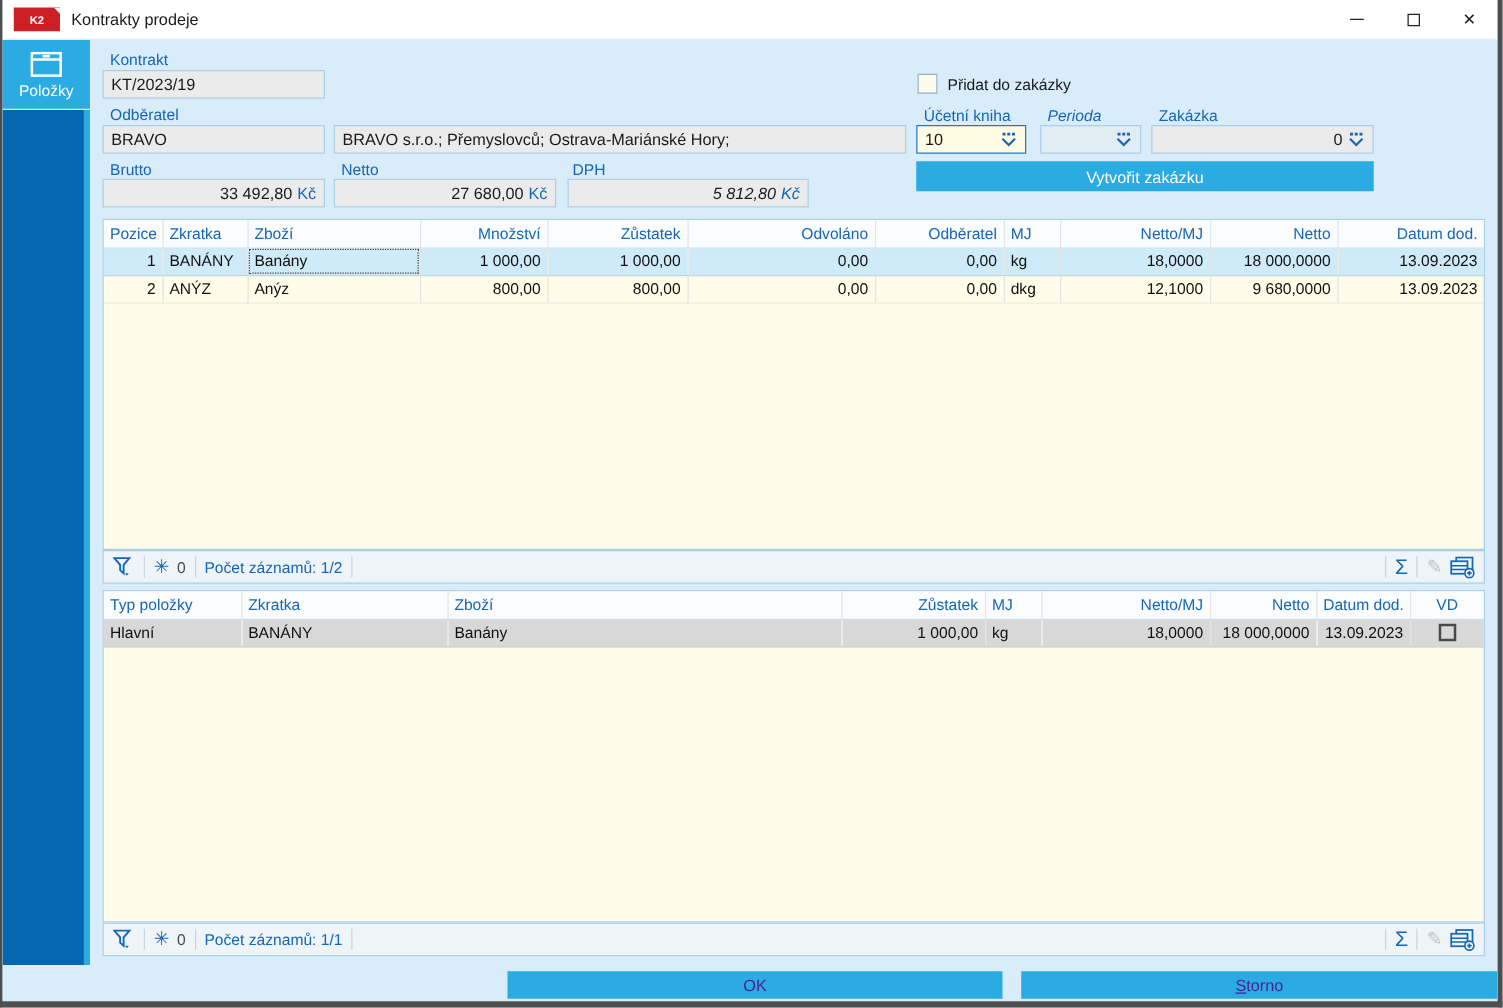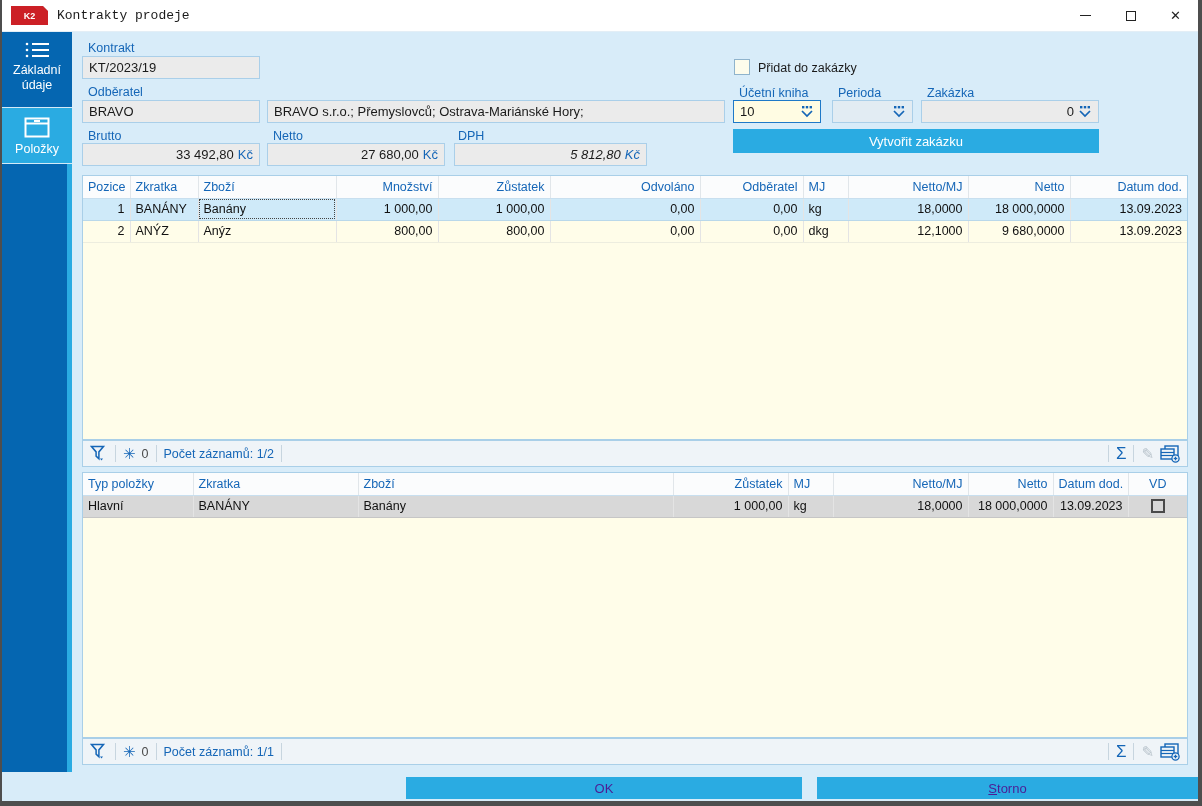--- a/index.html
+++ b/index.html
@@ -15,21 +15,21 @@
   
   .titlebar { position:absolute; left:0; top:0; width:100%; height:32px; background:#ffffff;
     display:flex; align-items:center; border-bottom:1px solid #e3eef6; }
   .app-icon { width:37px; height:19px; margin-left:9px; background:#cc2026; position:relative;
     display:flex; align-items:center; justify-content:center; }
   .app-icon span { color:#fff; font-size:9px; font-weight:bold; letter-spacing:0; }
   .app-icon::after { content:""; position:absolute; right:0; top:0; border-style:solid;
     border-width:0 5px 5px 0; border-color:transparent #ffffff transparent transparent; }
   .app-icon::before { content:""; position:absolute; right:0; top:0; border-style:solid;
     border-width:5px 0 0 5px; border-color:#7a1417 transparent transparent transparent; right:0px; }
-  .win-title { margin-left:9px; font-size:13px; color:#1a1a1a;font-family:Liberation Mono, monospace; }
+  .win-title { margin-left:9px; font-size:13px; color:#1a1a1a; }
   .win-controls { margin-left:auto; display:flex; height:100%; }
   .win-btn { width:45px; height:100%; display:flex; align-items:center; justify-content:center;
     color:#222; font-size:14px; cursor:default; }
   .glyph-min { display:block; width:11px; height:1px; background:#222; }
   .glyph-max { display:block; width:10px; height:10px; border:1px solid #222; }
   .glyph-close { font-size:13px; }
 
   
   .content { position:absolute; left:0; top:32px; width:1196px; height:769px; background:#d8ecf9; }
 
@@ -113,33 +113,20 @@
       <div class="win-btn">
           <span class="glyph-close">✕</span>
         </div>
     </div>
   </div>
 
   <div class="content">
 
     <div class="sidebar">
       <div class="accent-strip"></div>
-      <div class="sb-item sb-item-1">
-        <svg class="sb-icon" width="26" height="18" viewBox="0 0 26 18">
-          <g stroke="#ffffff" stroke-width="2" fill="#ffffff">
-            <circle cx="3" cy="3" r="1.3" stroke="none"></circle>
-              <line x1="8" y1="3" x2="25" y2="3"></line>
-            <circle cx="3" cy="9" r="1.3" stroke="none"></circle>
-              <line x1="8" y1="9" x2="25" y2="9"></line>
-            <circle cx="3" cy="15" r="1.3" stroke="none"></circle>
-              <line x1="8" y1="15" x2="25" y2="15"></line>
-          </g>
-        </svg>
-        <span class="sb-label">Základní údaje</span>
-      </div>
       <div class="sb-item sb-item-2">
         <svg class="sb-icon" width="26" height="21" viewBox="0 0 26 21">
           <g stroke="#ffffff" stroke-width="2" fill="none">
             <rect x="1.5" y="1.5" width="23" height="18"></rect>
             <line x1="1.5" y1="6.5" x2="24.5" y2="6.5"></line>
             <line x1="10" y1="4" x2="16" y2="4"></line>
           </g>
         </svg>
         <span class="sb-label">Položky</span>
       </div>
@@ -149,21 +136,21 @@
     <div class="ffield" style="left:80px; top:24px; width:178px;">KT/2023/19</div>
 
     <div class="flabel" style="left:86px; top:53px;">Odběratel</div>
     <div class="ffield" style="left:80px; top:68px; width:178px;">BRAVO</div>
     <div class="ffield" style="left:265px; top:68px; width:458px;">BRAVO s.r.o.; Přemyslovců; Ostrava-Mariánské Hory;</div>
 
     <span class="checkbox" style="left:732px; top:27px;"></span>
     <div class="flabel" style="left:756px; top:29px; color:#1a1a1a;">Přidat do zakázky</div>
 
     <div class="flabel" style="left:737px; top:54px;">Účetní kniha</div>
-    <div class="flabel" style="left:836px; top:54px;">Perioda</div>
+    <div class="flabel" style="left:836px; top:54px;font-style:italic;">Perioda</div>
     <div class="flabel" style="left:925px; top:54px;">Zakázka</div>
 
     <div class="ffield dd dd-focused" style="left:731px; top:68px; width:88px;">
       <span>10</span>
       <svg class="dd-arrow" width="14" height="12" viewBox="0 0 14 12">
         <g fill="#1566b7">
             <rect x="2" y="0" width="2.4" height="2.4"></rect>
             <rect x="5.8" y="0" width="2.4" height="2.4"></rect>
             <rect x="9.6" y="0" width="2.4" height="2.4"></rect>
           </g>

